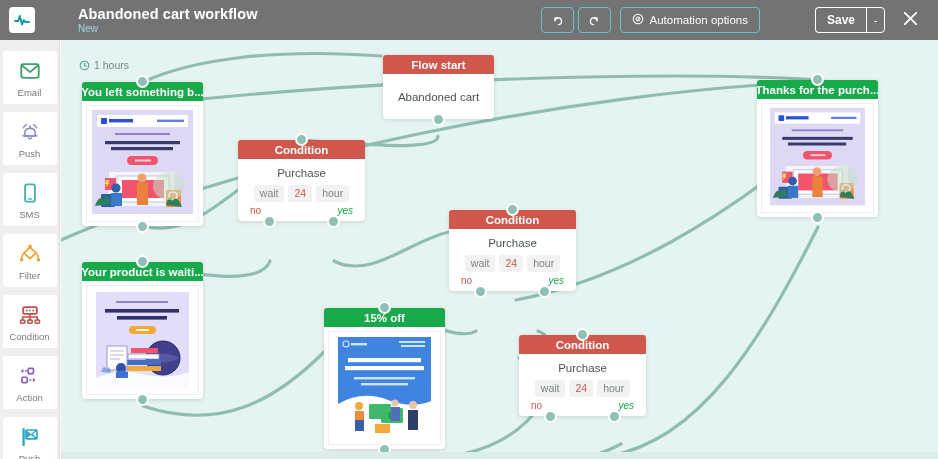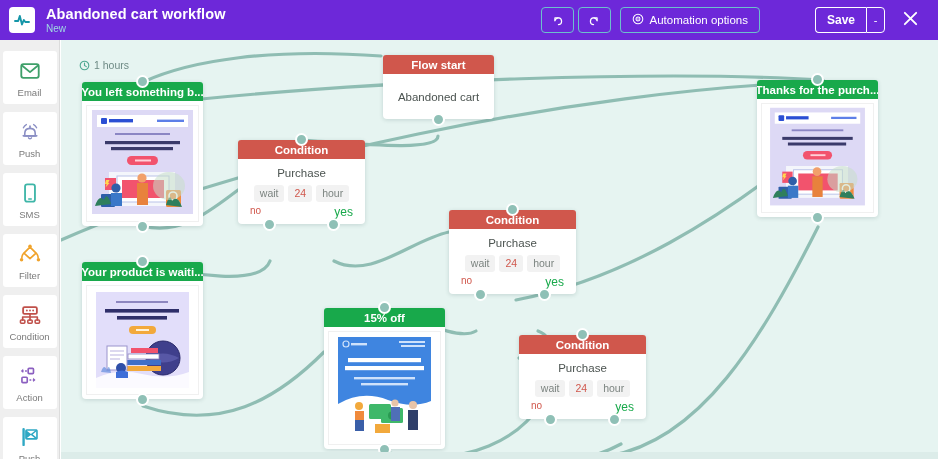--- a/index.html
+++ b/index.html
@@ -7,21 +7,21 @@
     width:938px;height:459px;overflow:hidden;
     font-family:"Liberation Sans",sans-serif;
     background:#ffffff;
     -webkit-font-smoothing:antialiased;
   }
   .app{position:relative;width:938px;height:459px;overflow:hidden;}
 
   
   .topbar{
     position:absolute;left:0;top:0;width:938px;height:40px;
-    background:#6d28d9;display:flex;align-items:center;box-sizing:border-box;
+    background:#737373;display:flex;align-items:center;box-sizing:border-box;gap:32px;
   }
   .logo-tile{
     width:26px;height:26px;margin-left:9px;background:#ffffff;border-radius:4px;
     display:flex;align-items:center;justify-content:center;flex:none;
   }
   .logo-tile svg{display:block;}
   .title-wrap{margin-left:11px;display:flex;flex-direction:column;justify-content:center;flex:none;}
   .wf-title{color:#ffffff;font-size:14.5px;line-height:16px;font-weight:bold;letter-spacing:.1px;}
   .wf-sub{color:#9fd9e2;font-size:10px;line-height:12px;margin-top:1px;}
   .topbar-spacer{flex:1 1 auto;}
@@ -111,21 +111,21 @@
   .cond-body{padding:8px 0 5px 0;}
   .cond-title{text-align:center;font-size:11.5px;color:#4b5350;margin-bottom:6px;}
   .cond-pills{display:flex;justify-content:center;gap:4px;}
   .pill{
     background:#f2f2f2;border-radius:3px;font-size:10.5px;color:#7c8480;
     padding:2px 6px;line-height:13px;
   }
   .pill.num{color:#d0574c;}
   .cond-yn{display:flex;justify-content:space-between;padding:3px 12px 0 12px;}
   .yn-no{font-size:10px;color:#d0574c;}
-  .yn-yes{font-size:12px;color:#18a94b;}
+  .yn-yes{font-size:10px;color:#18a94b;font-style:italic;}
 
   .delay-lbl{
     position:absolute;display:flex;align-items:center;gap:4px;
     font-size:10.5px;color:#6e8a85;
   }
   .delay-lbl svg{display:block;}
 </style>
 </head>
 <body>
 

